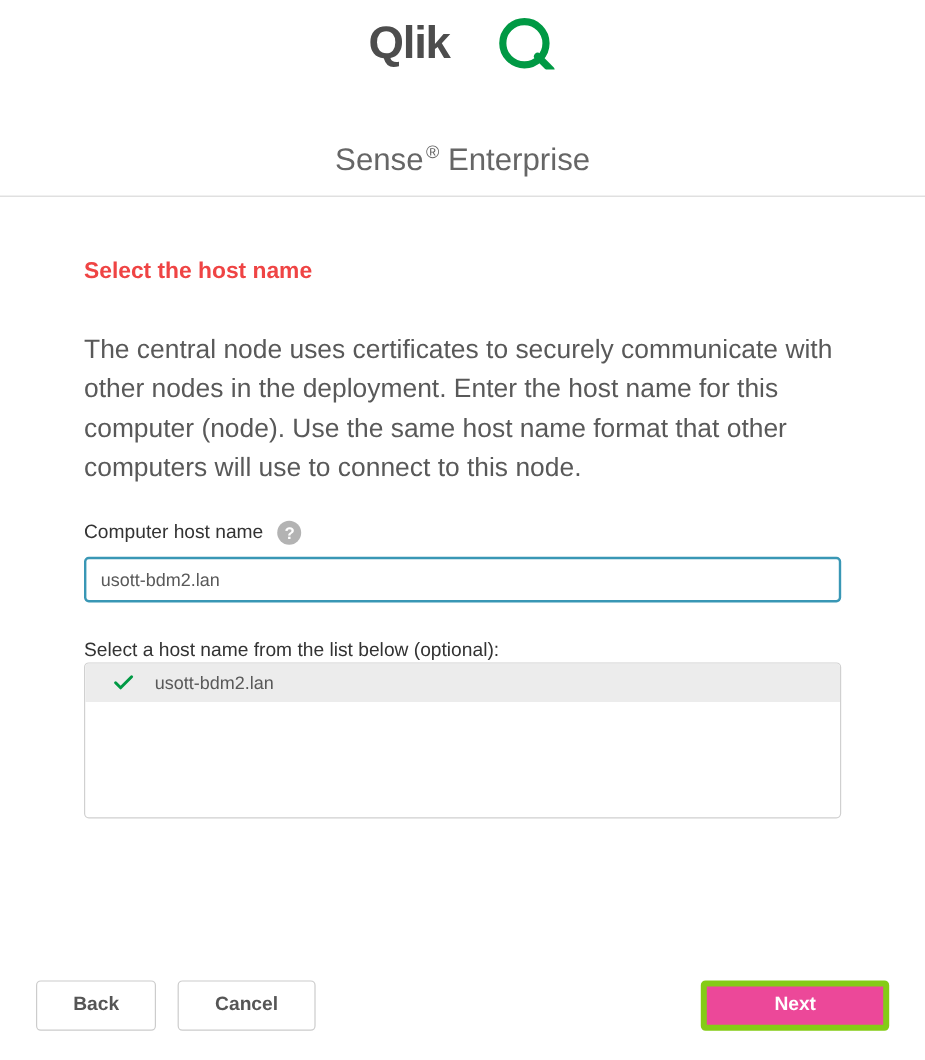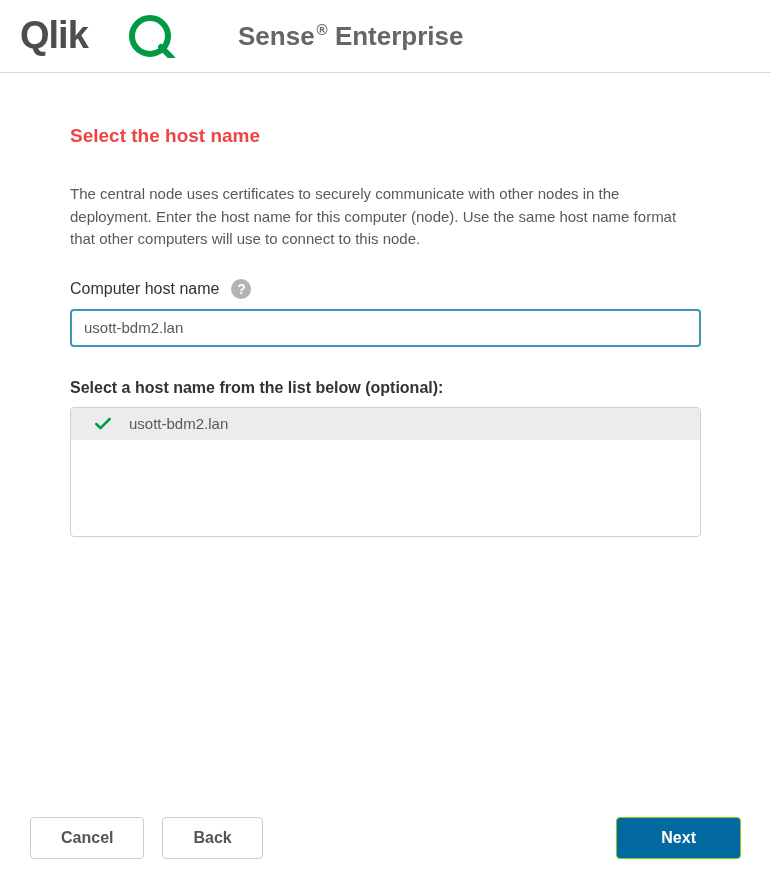--- a/index.html
+++ b/index.html
@@ -10,46 +10,47 @@
     height: 883px;
     position: relative;
     color: #333;
   }
   .header {
     display: flex;
     align-items: center;
     padding: 14px 20px 14px 20px;
     border-bottom: 1px solid #d9d9d9;
     gap: 60px;
+    flex-direction: column;
   }
   .logo {
     display: flex;
     align-items: center;
   }
   .app-title {
     font-size: 26px;
     color: #666;
-    font-weight: 700;
+    font-weight: 400;
   }
   .app-title .reg {
     font-size: 15px;
     vertical-align: super;
     margin-left: 2px;
   }
   .content {
     padding: 52px 70px 0 70px;
   }
   .page-title {
     font-size: 19px;
     font-weight: 700;
     color: #ef4444;
     margin-bottom: 36px;
   }
   .instructions {
-    font-size: 15px;
+    font-size: 22px;
     line-height: 1.5;
     color: #595959;
     margin-bottom: 28px;
   }
   .field-label-row {
     display: flex;
     align-items: center;
     gap: 12px;
     margin-bottom: 10px;
   }
@@ -77,23 +78,22 @@
     padding: 0 12px;
     font-size: 15px;
     color: #595959;
     border: 2px solid #3997b5;
     border-radius: 4px;
     outline: none;
     margin-bottom: 32px;
   }
   .optional-label {
     font-size: 16px;
-    font-weight: 700;
+    font-weight: 400;
     color: #333;
-    margin-bottom: 10px;
   }
   .host-list {
     border: 1px solid #d0d0d0;
     border-radius: 4px;
     height: 130px;
     overflow: hidden;
   }
   .host-list-item {
     display: flex;
     align-items: center;
@@ -129,24 +129,24 @@
     padding: 0 30px;
     font-size: 16px;
     font-weight: 700;
     border-radius: 4px;
     cursor: pointer;
     border: 1px solid #ccc;
     background: #fff;
     color: #555;
   }
   .btn-primary {
-    background: #0369a1;
-    border: 1px solid #84cc16;
+    background: #ec4899;
+    border: 5px solid #84cc16;
     color: #fff;
-    padding: 0 44px;
+    padding: 0 56px;
   }
 </style>
 </head>
 <body>
 
 <div class="header">
   <div class="logo">
     <svg width="158" height="44" viewBox="0 0 158 44">
       <text x="0" y="34" font-family="Arial, sans-serif" font-size="38" font-weight="900" fill="#4d4d4d" letter-spacing="-1">Qlik</text>
       <g transform="translate(130,22)">
@@ -176,17 +176,17 @@
       <svg class="check-icon" viewBox="0 0 24 24">
         <path d="M4 12 l5 5 l11 -11" fill="none" stroke="#009944" stroke-width="3" stroke-linecap="round" stroke-linejoin="round"></path>
       </svg>
       <span>usott-bdm2.lan</span>
     </div>
   </div>
 </div>
 
 <div class="footer">
   <div class="footer-left">
+    <button class="btn">Back</button>
     <button class="btn">Cancel</button>
-    <button class="btn">Back</button>
   </div>
   <button class="btn btn-primary">Next</button>
 </div>
 
 </body></html>

